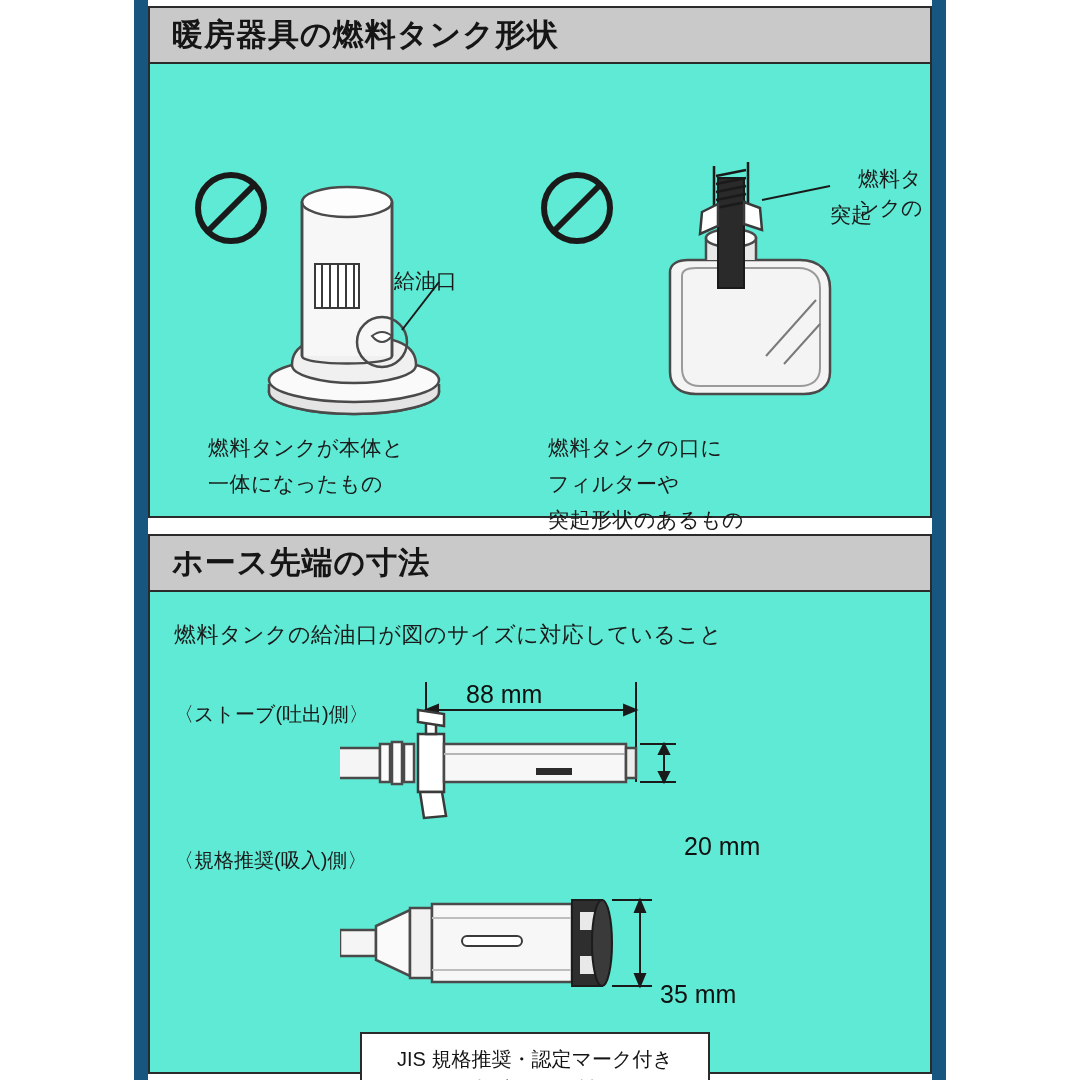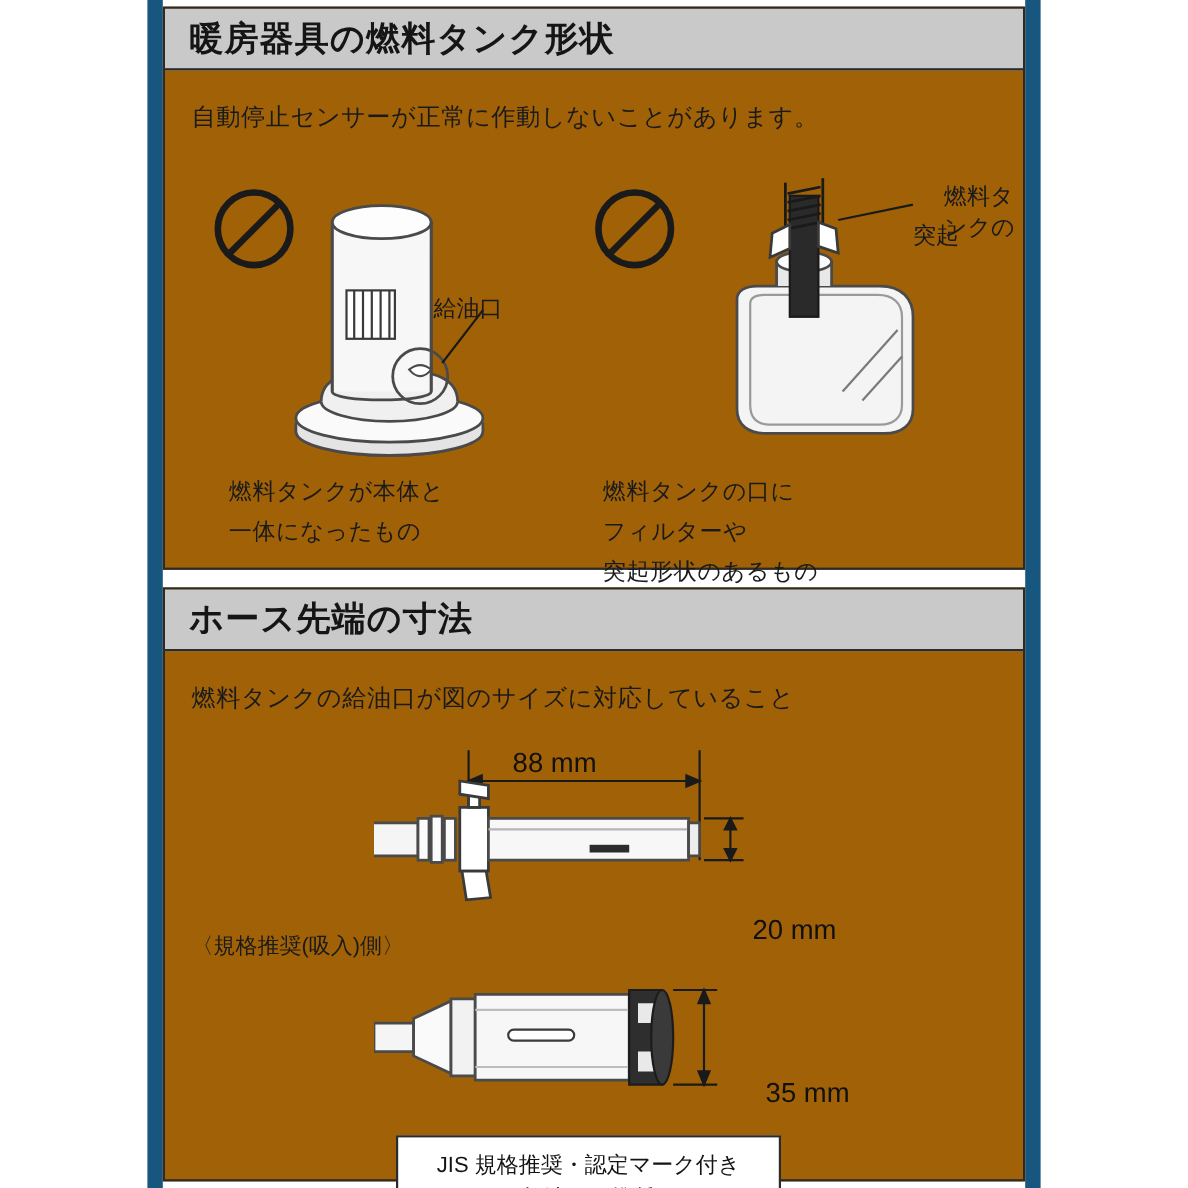--- a/index.html
+++ b/index.html
@@ -28,21 +28,21 @@
     width: 14px;
     background: #16567f;
   }
   .rail.left  { left: 134px; }
   .rail.right { right: 134px; }
 
   .panel {
     position: absolute;
     left: 148px;
     width: 784px;
-    background: #a16207;
+    background: #5eead4;
     box-sizing: border-box;
     border: 2px solid #2b2b2b;
   }
   .panel.top    { top: 6px;   height: 512px; }
   .panel.bottom { top: 534px; height: 540px; }
 
   .panel-header {
     height: 56px;
     background: #c9c9c9;
     border-bottom: 2px solid #2b2b2b;
@@ -108,21 +108,20 @@
 
   <div class="rail left"></div>
   <div class="rail right"></div>
 
   <div class="panel top">
     <div class="panel-header">
       <span class="title">暖房器具の燃料タンク形状</span>
     </div>
     <div class="panel-body">
 
-      <div class="lead">自動停止センサーが正常に作動しないことがあります。</div>
 
       <div class="abs" style="left:34px; top:96px;">
         <svg width="400" height="260" viewBox="0 0 400 260">
 
           <g>
             <circle cx="47" cy="48" r="33" fill="none" stroke="#1a1a1a" stroke-width="6"></circle>
             <line x1="24" y1="71" x2="70" y2="25" stroke="#1a1a1a" stroke-width="6"></line>
           </g>
 
           <ellipse cx="170" cy="232" rx="85" ry="22" fill="#f2f2f2" stroke="#4a4a4a" stroke-width="2.5"></ellipse>
@@ -204,20 +203,21 @@
   </div>
 
   <div class="panel bottom">
     <div class="panel-header">
       <span class="title">ホース先端の寸法</span>
     </div>
     <div class="panel-body">
 
       <div class="lead">燃料タンクの給油口が図のサイズに対応していること</div>
 
+      <div class="label" style="left:24px; top:108px; font-size:20px;">〈ストーブ(吐出)側〉</div>
 
       <div class="abs" style="left:190px; top:78px;">
         <svg width="540" height="170" viewBox="0 0 540 170">
 
           <g stroke="#1a1a1a" stroke-width="2" fill="none">
             <line x1="86" y1="12" x2="86" y2="112"></line>
             <line x1="296" y1="12" x2="296" y2="112"></line>
             <line x1="86" y1="40" x2="296" y2="40"></line>
             <path d="M86 40 L98 35 L98 45 Z" fill="#1a1a1a"></path>
             <path d="M296 40 L284 35 L284 45 Z" fill="#1a1a1a"></path>
@@ -281,21 +281,21 @@
           <g stroke="#1a1a1a" stroke-width="2" fill="none">
             <line x1="272" y1="18" x2="312" y2="18"></line>
             <line x1="272" y1="104" x2="312" y2="104"></line>
             <line x1="300" y1="18" x2="300" y2="104"></line>
             <path d="M300 18 L295 30 L305 30 Z" fill="#1a1a1a"></path>
             <path d="M300 104 L295 92 L305 92 Z" fill="#1a1a1a"></path>
           </g>
         </svg>
       </div>
 
-      <div class="dim-text" style="left:510px; top:388px;margin-left:36px;">35 mm</div>
+      <div class="dim-text" style="left:510px; top:388px;">35 mm</div>
 
       <div class="note-box" style="left:210px; top:440px; width:350px; height:78px;">
         <div>JIS 規格推奨・認定マーク付き</div>
         <div>灯油かん推奨</div>
       </div>
 
     </div>
   </div>
 
 </div>

